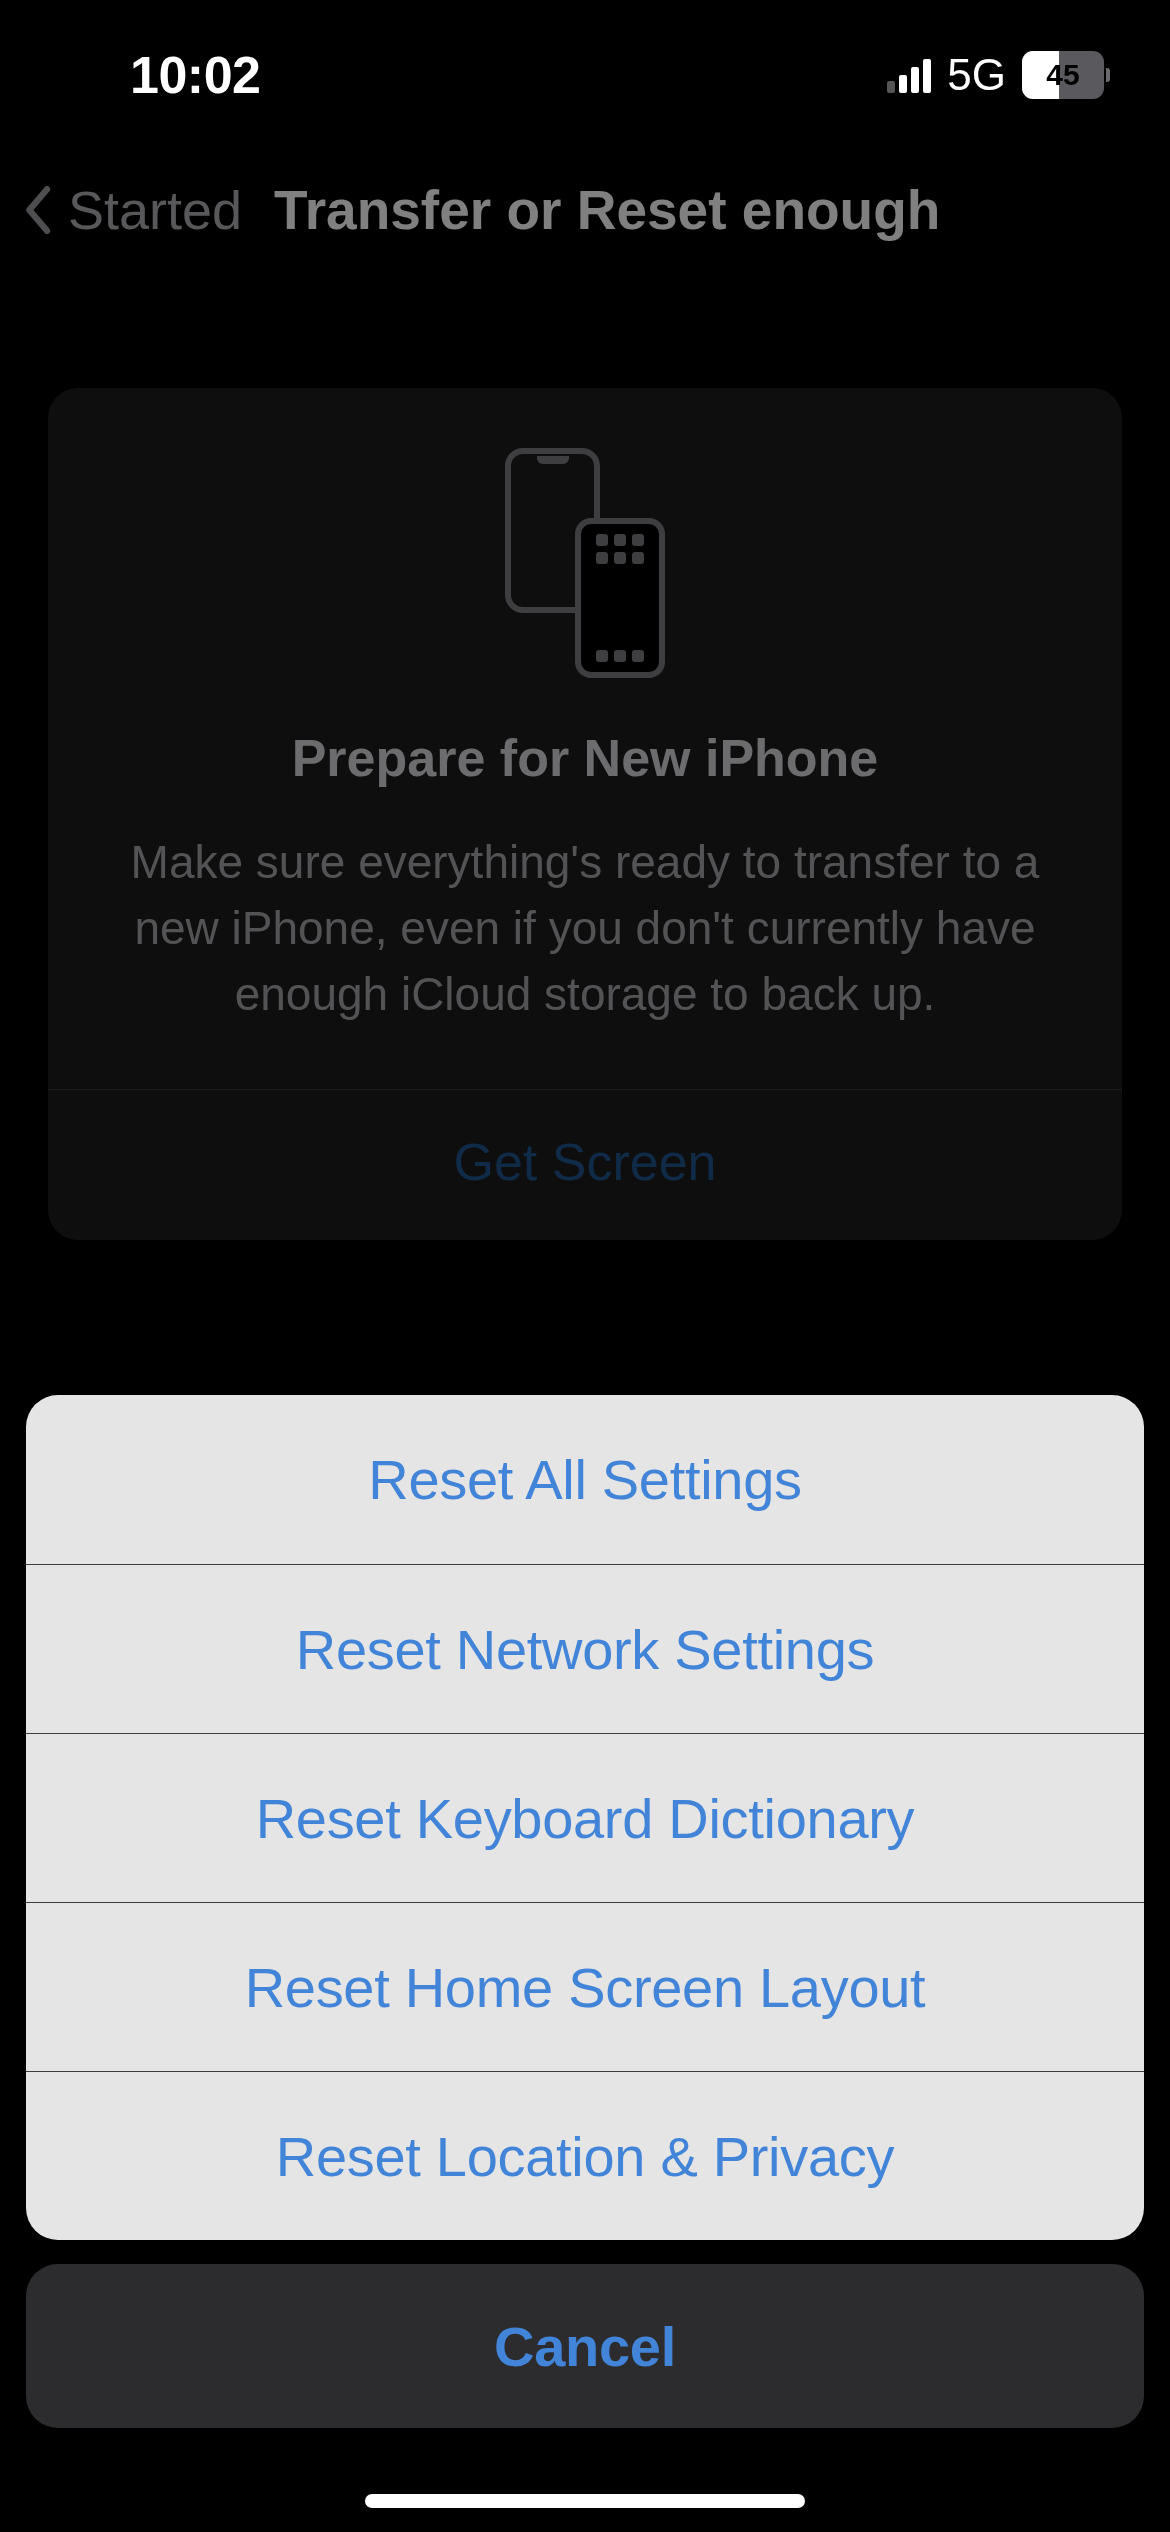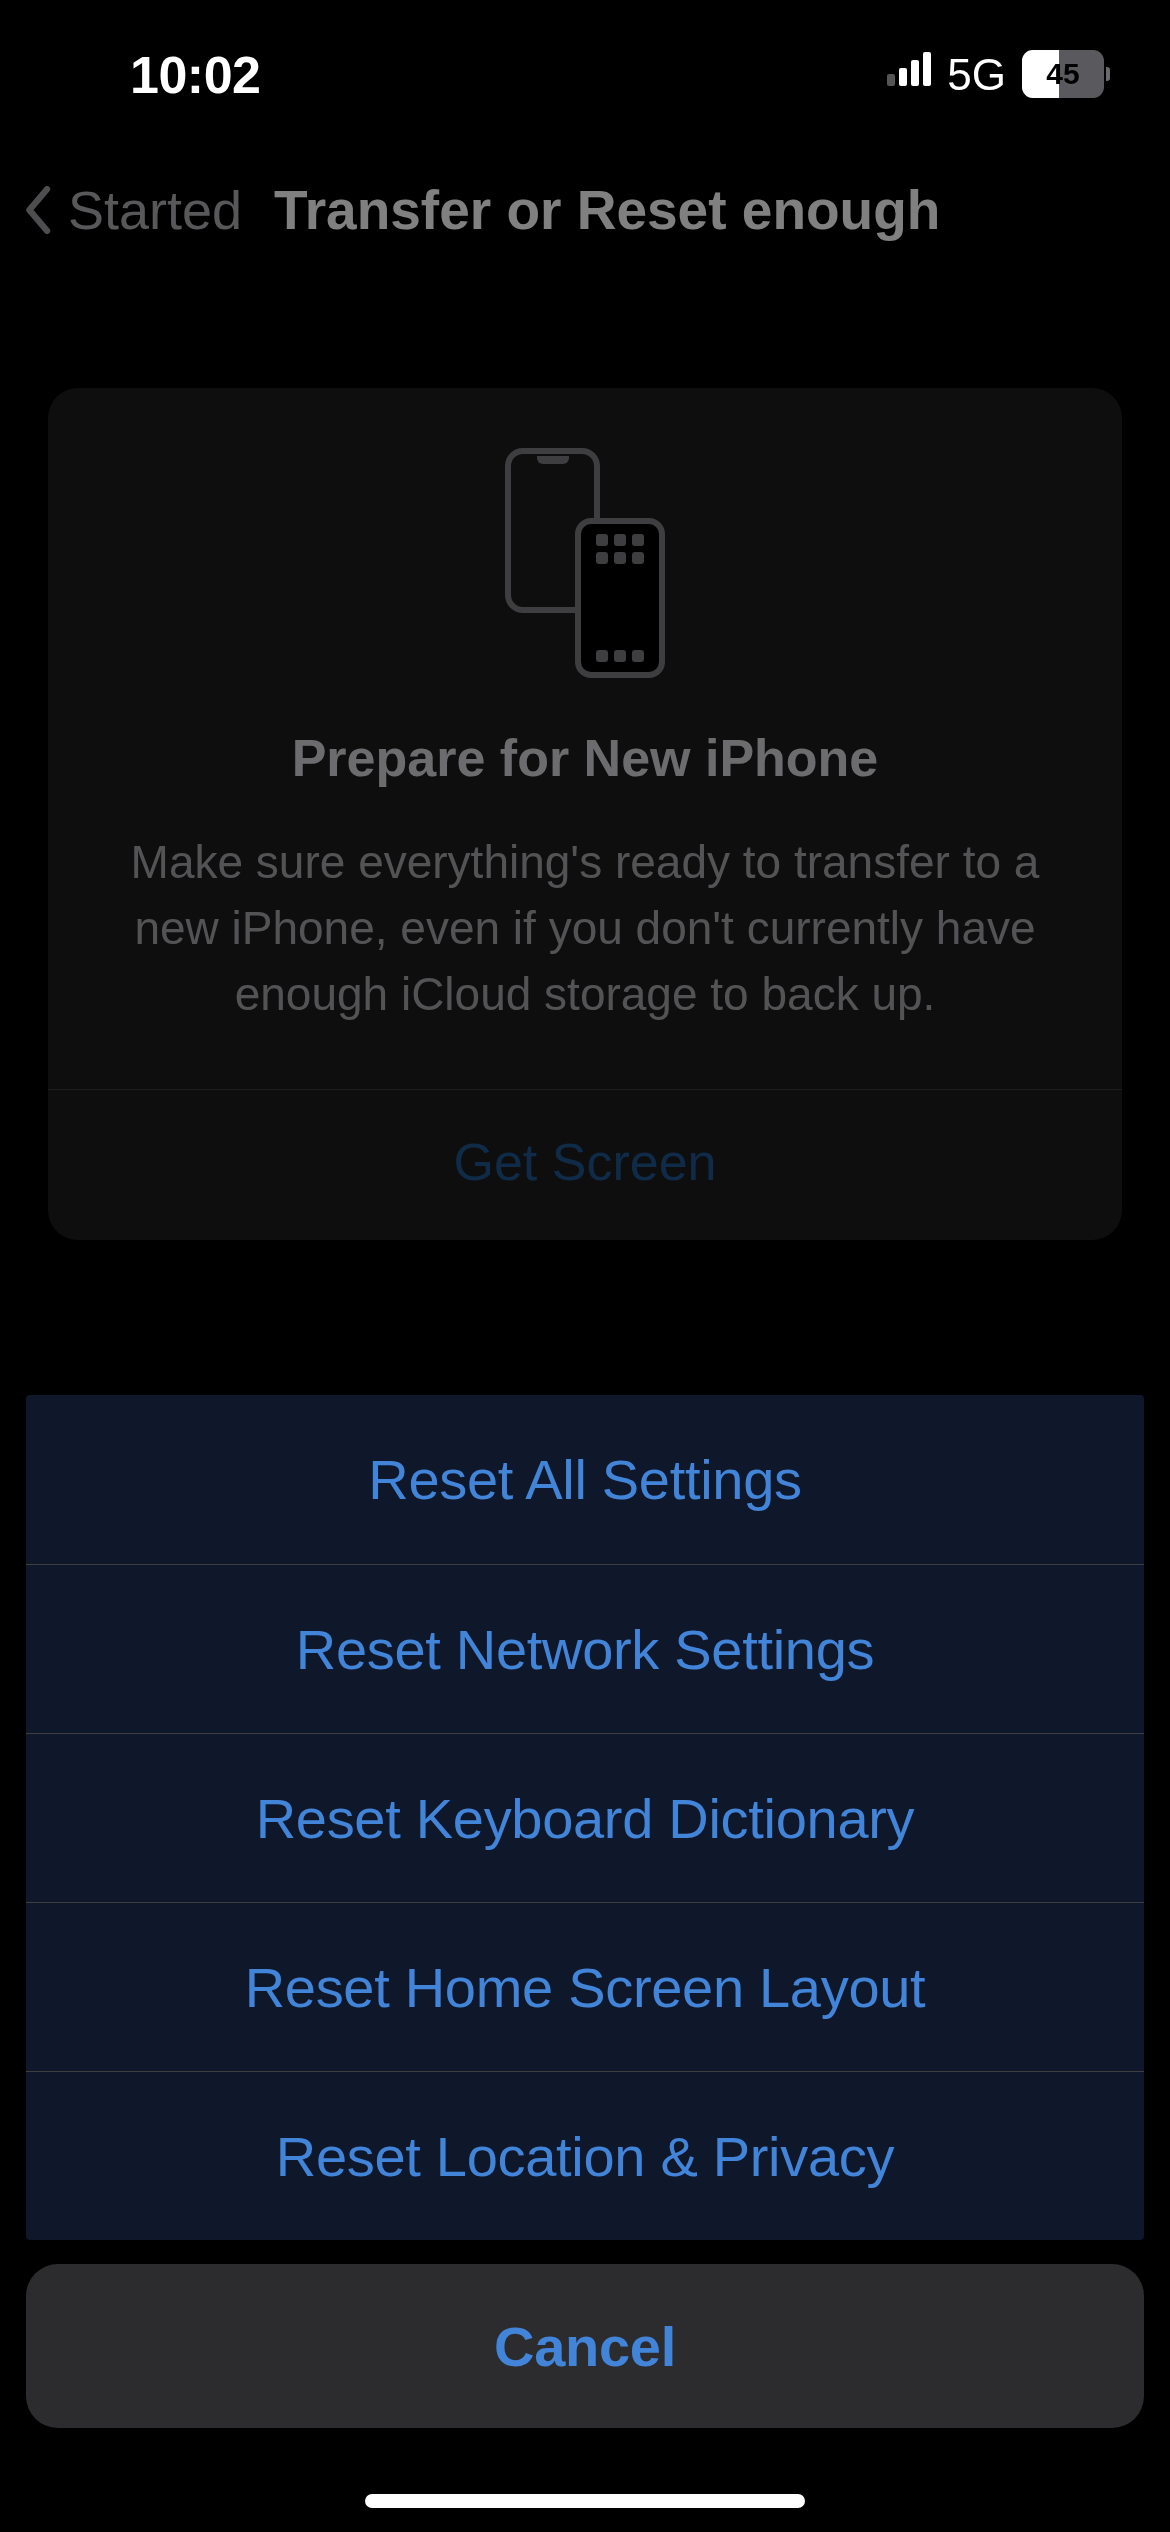--- a/index.html
+++ b/index.html
@@ -27,21 +27,21 @@
       padding: 0 60px 0 130px;
     }
     .status-time {
       font-size: 52px;
       font-weight: 600;
       color: #ffffff;
       letter-spacing: -0.5px;
     }
     .status-right {
       display: flex;
-      align-items: flex-start;
+      align-items: center;
       gap: 12px;
     }
     .signal-bars {
       display: flex;
       align-items: flex-end;
       gap: 4px;
       height: 36px;
     }
     .signal-bars span {
       width: 8px;
@@ -230,22 +230,22 @@
 
     .action-sheet {
       position: absolute;
       left: 26px;
       right: 26px;
       bottom: 104px;
       display: flex;
       flex-direction: column;
     }
     .action-group {
-      background: #0f172a;
-      border-radius: 4px;
+      background: #e5e5e5;
+      border-radius: 32px;
       overflow: hidden;
     }
     .action-item {
       height: 169px;
       display:flex;
       align-items:center;
       justify-content:center;
       font-size: 56px;
       color: #4184d8;
       font-weight: 400;

